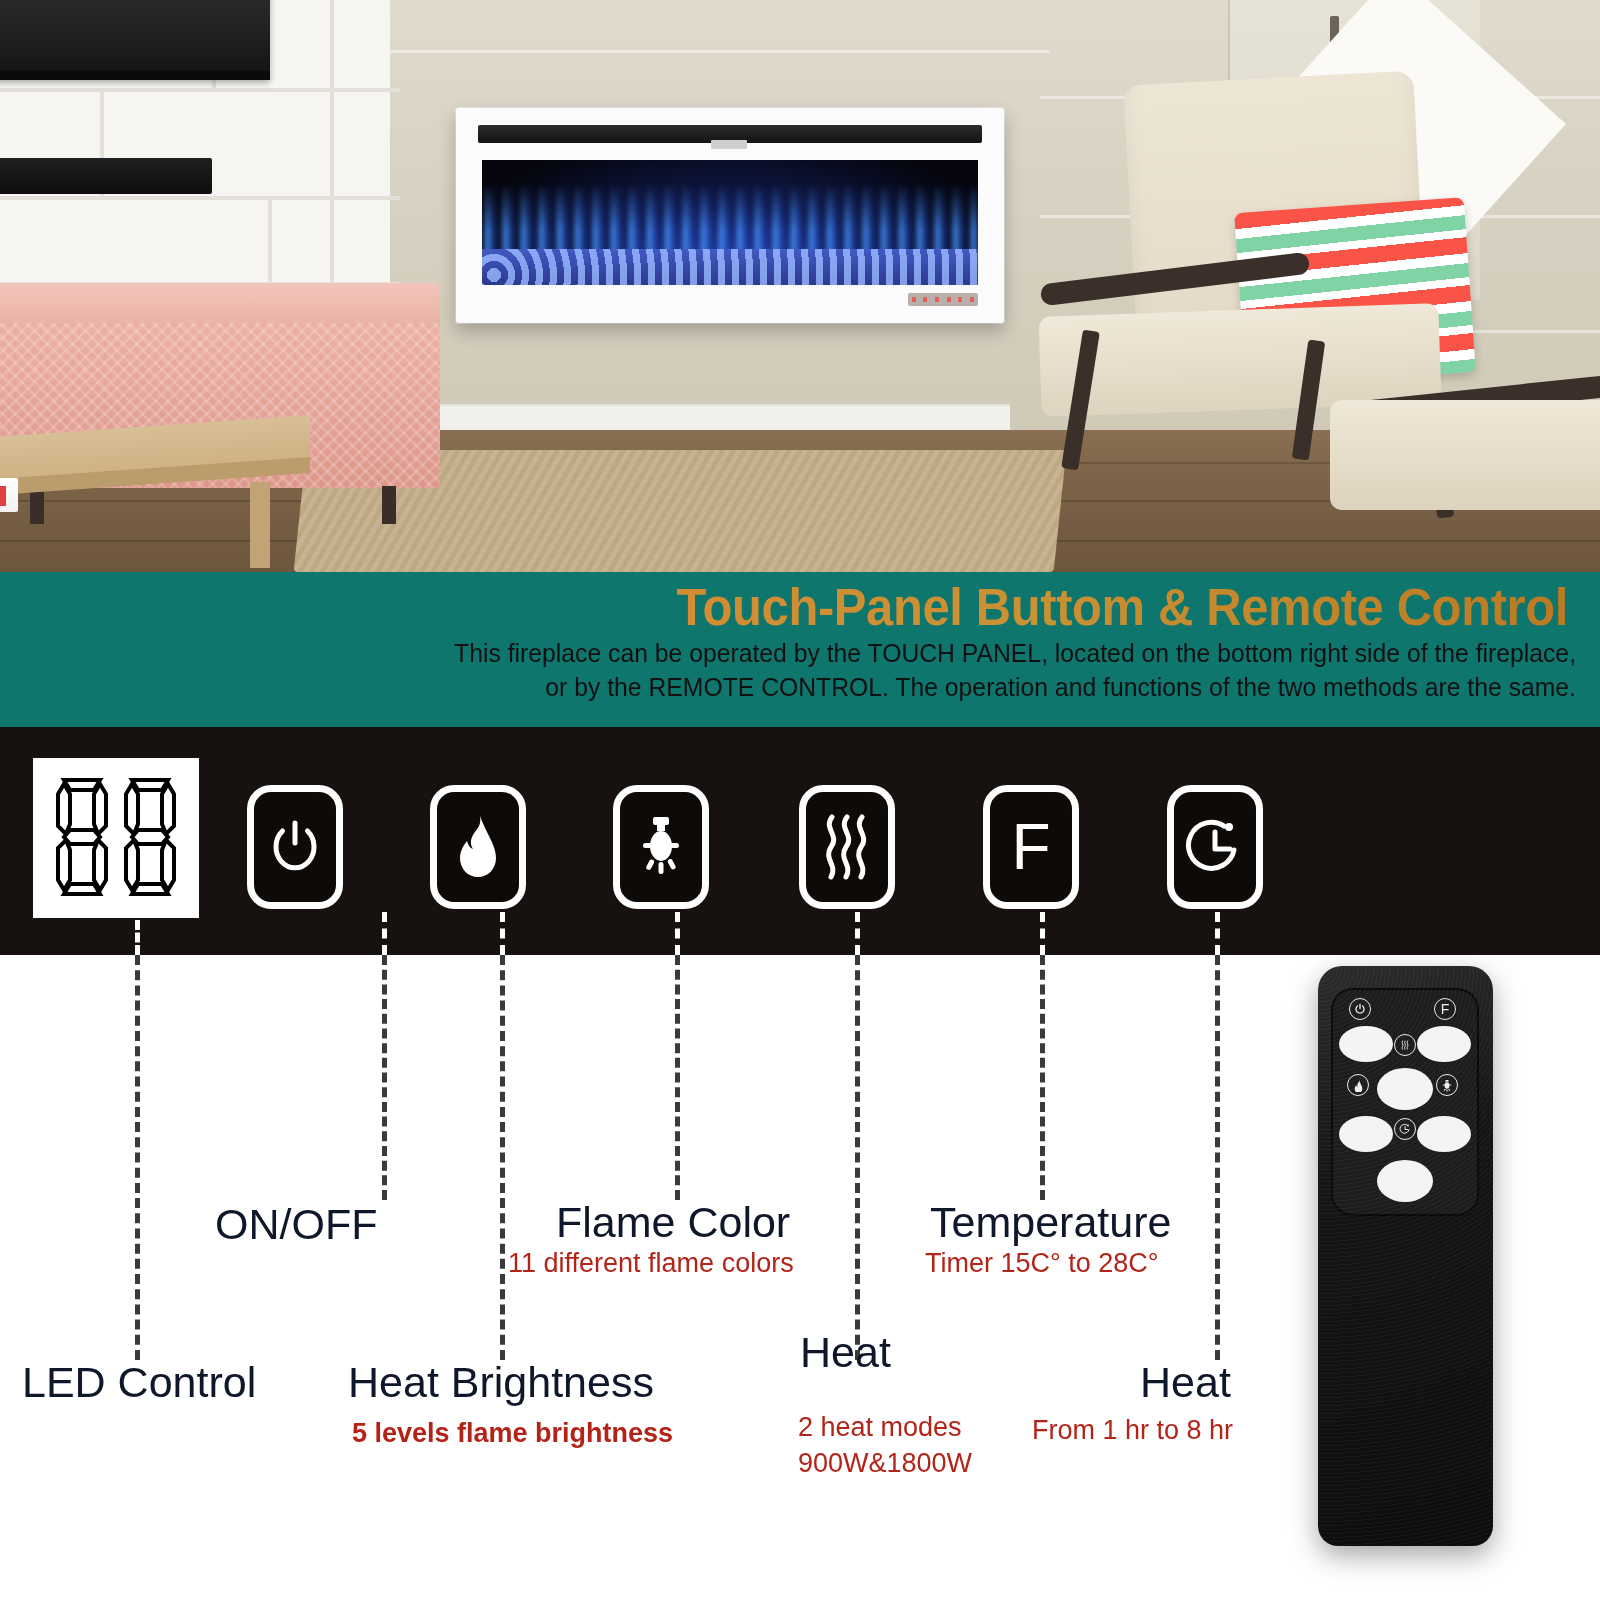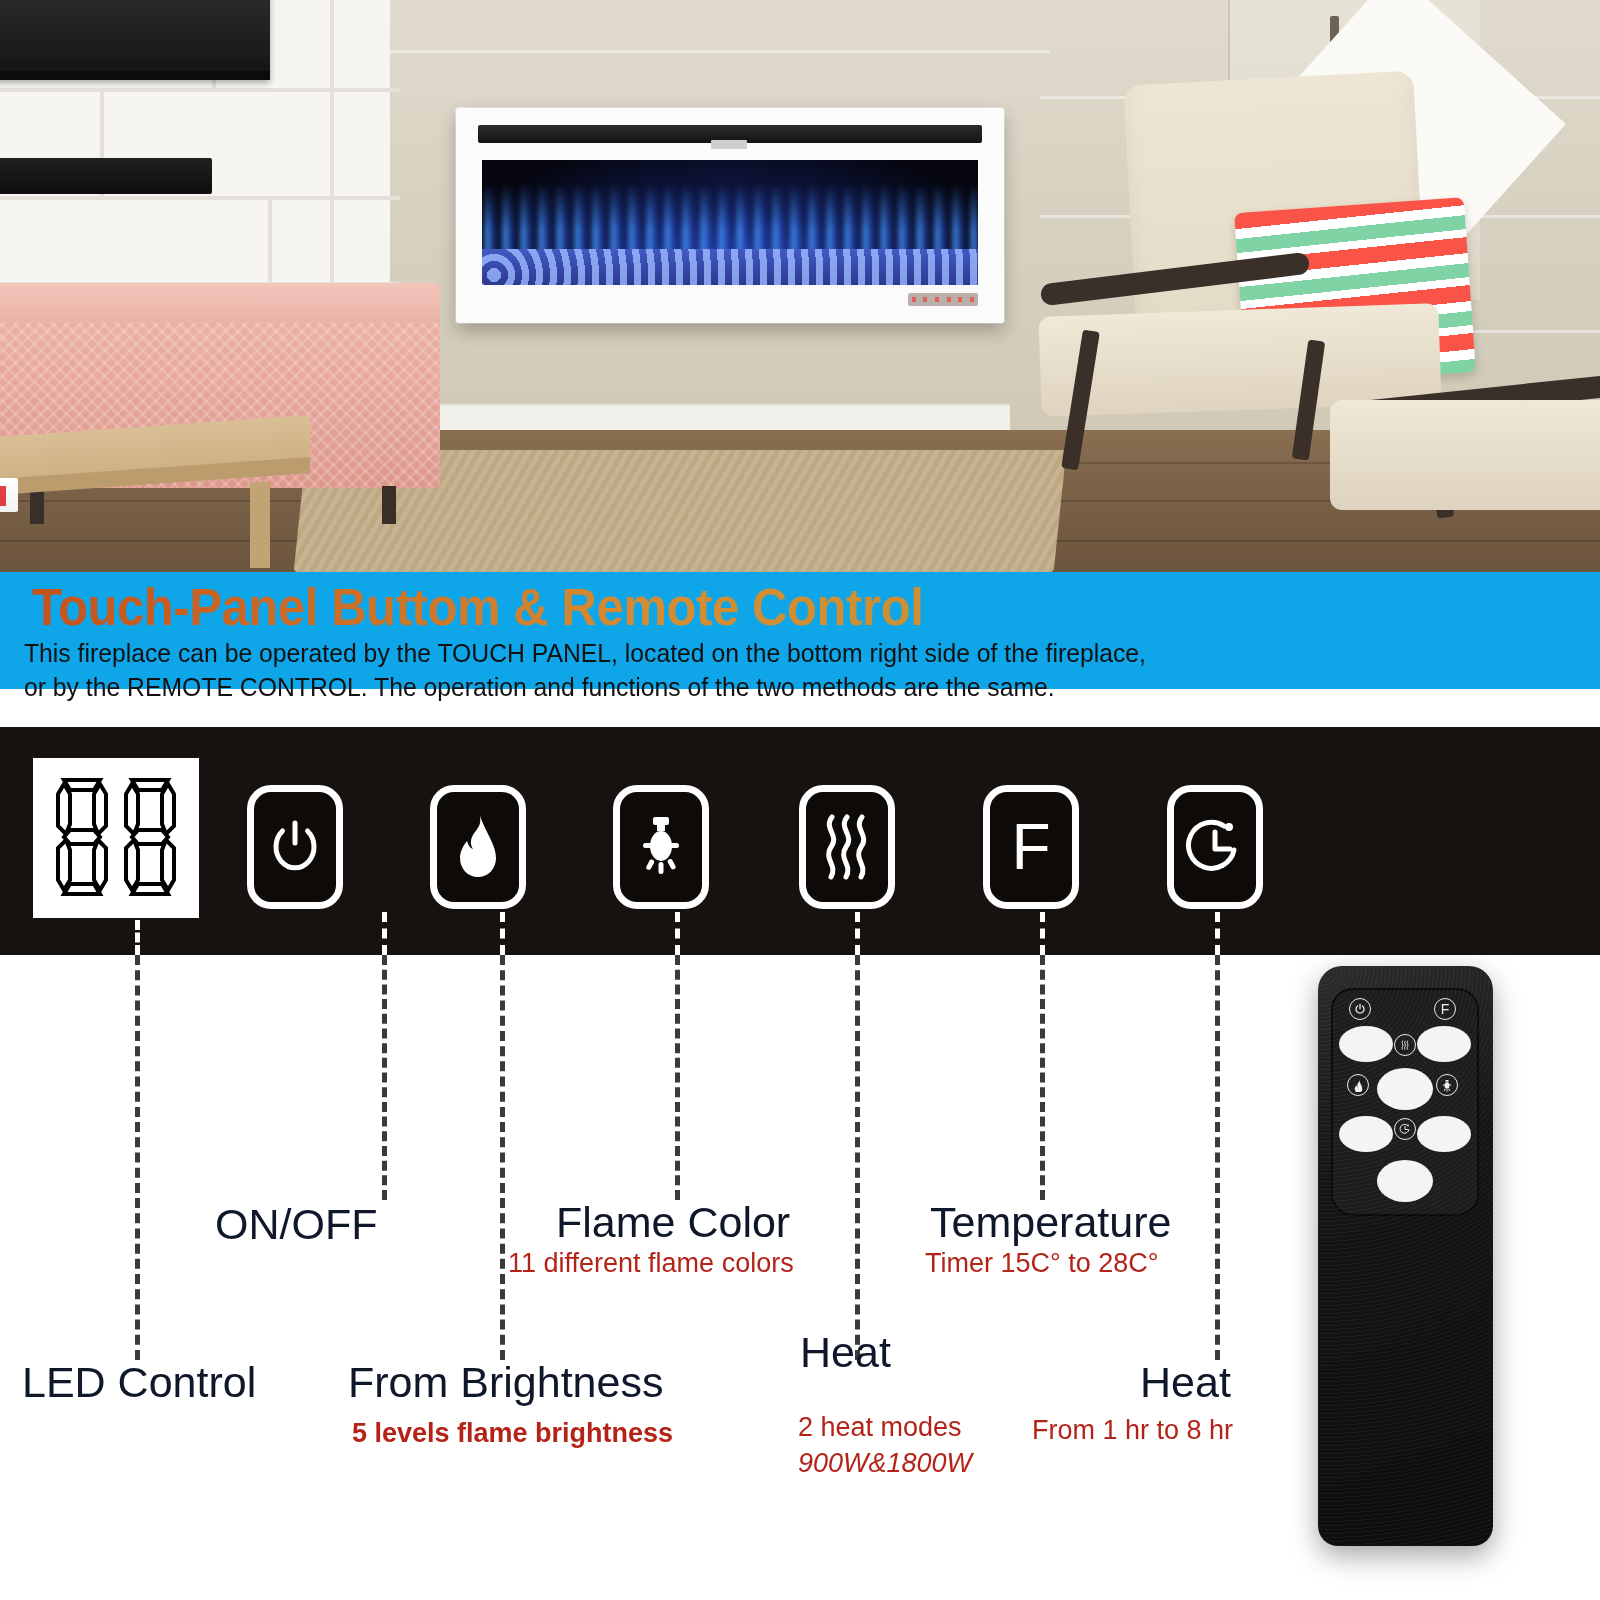--- a/index.html
+++ b/index.html
@@ -191,22 +191,22 @@
   }
   .cup{
     position:absolute; left:-4px; top:478px; width:22px; height:34px;
     background:linear-gradient(180deg,#ffffff,#f2f2f2);
     border-radius:2px;
   }
   .cup i{ position:absolute; left:2px; top:8px; width:8px; height:20px; background:#e04040; }
 
   
   #headline{
-    position:absolute; left:0; top:572px; width:1600px; height:117px;
-    background:#0ea5e9; text-align:left;
+    position:absolute; left:0; top:572px; width:1600px; height:155px;
+    background:#0f766e; text-align:right;
   }
   #title{
     margin-top:6px;
     font-size:51px; font-weight:bold; letter-spacing:-0.4px;
     background:linear-gradient(90deg,#c4521c 0%, #d58c33 40%, #c99233 65%, #bb7a22 100%);
     -webkit-background-clip:text; background-clip:text; color:transparent;
     font-family:"Liberation Sans", sans-serif;
     transform:scaleX(.96); transform-origin:center;
   }
   .sub{
@@ -448,26 +448,26 @@
 <div class="lbl big" style="left:215px; top:1200px;">ON/OFF</div>
 
 <div class="lbl big" style="left:556px; top:1198px;">Flame Color</div>
 <div class="sublbl" style="left:508px; top:1248px;">11 different flame colors</div>
 
 <div class="lbl big" style="left:915px; top:1198px;margin-left:15px;">Temperature</div>
 <div class="sublbl" style="left:925px; top:1248px;">Timer 15C° to 28C°</div>
 
 <div class="lbl big" style="left:22px;  top:1358px;">LED Control</div>
 
-<div class="lbl big" style="left:348px; top:1358px;">From Brightness</div>
+<div class="lbl big" style="left:348px; top:1358px;">Heat Brightness</div>
 <div class="sublbl bold" style="left:352px; top:1418px;">5 levels flame brightness</div>
 
 <div class="lbl big" style="left:800px; top:1328px;">Heat</div>
 <div class="sublbl" style="left:798px; top:1412px;">2 heat modes</div>
-<div class="sublbl" style="left:798px; top:1448px;font-style:italic;">900W&amp;1800W</div>
+<div class="sublbl" style="left:798px; top:1448px;">900W&amp;1800W</div>
 
 <div class="lbl big" style="left:1140px;top:1358px;">Heat</div>
 <div class="sublbl" style="left:1032px;top:1415px;">From 1 hr to 8 hr</div>
 
 <div id="remote">
   <div class="keypad">
 
     <div class="rico" style="left:18px;  top:10px;">
       <svg width="12" height="12" viewBox="0 0 24 24">
           <path d="M12 3 L12 11" stroke="#efefef" stroke-width="2.6" stroke-linecap="round"></path>

